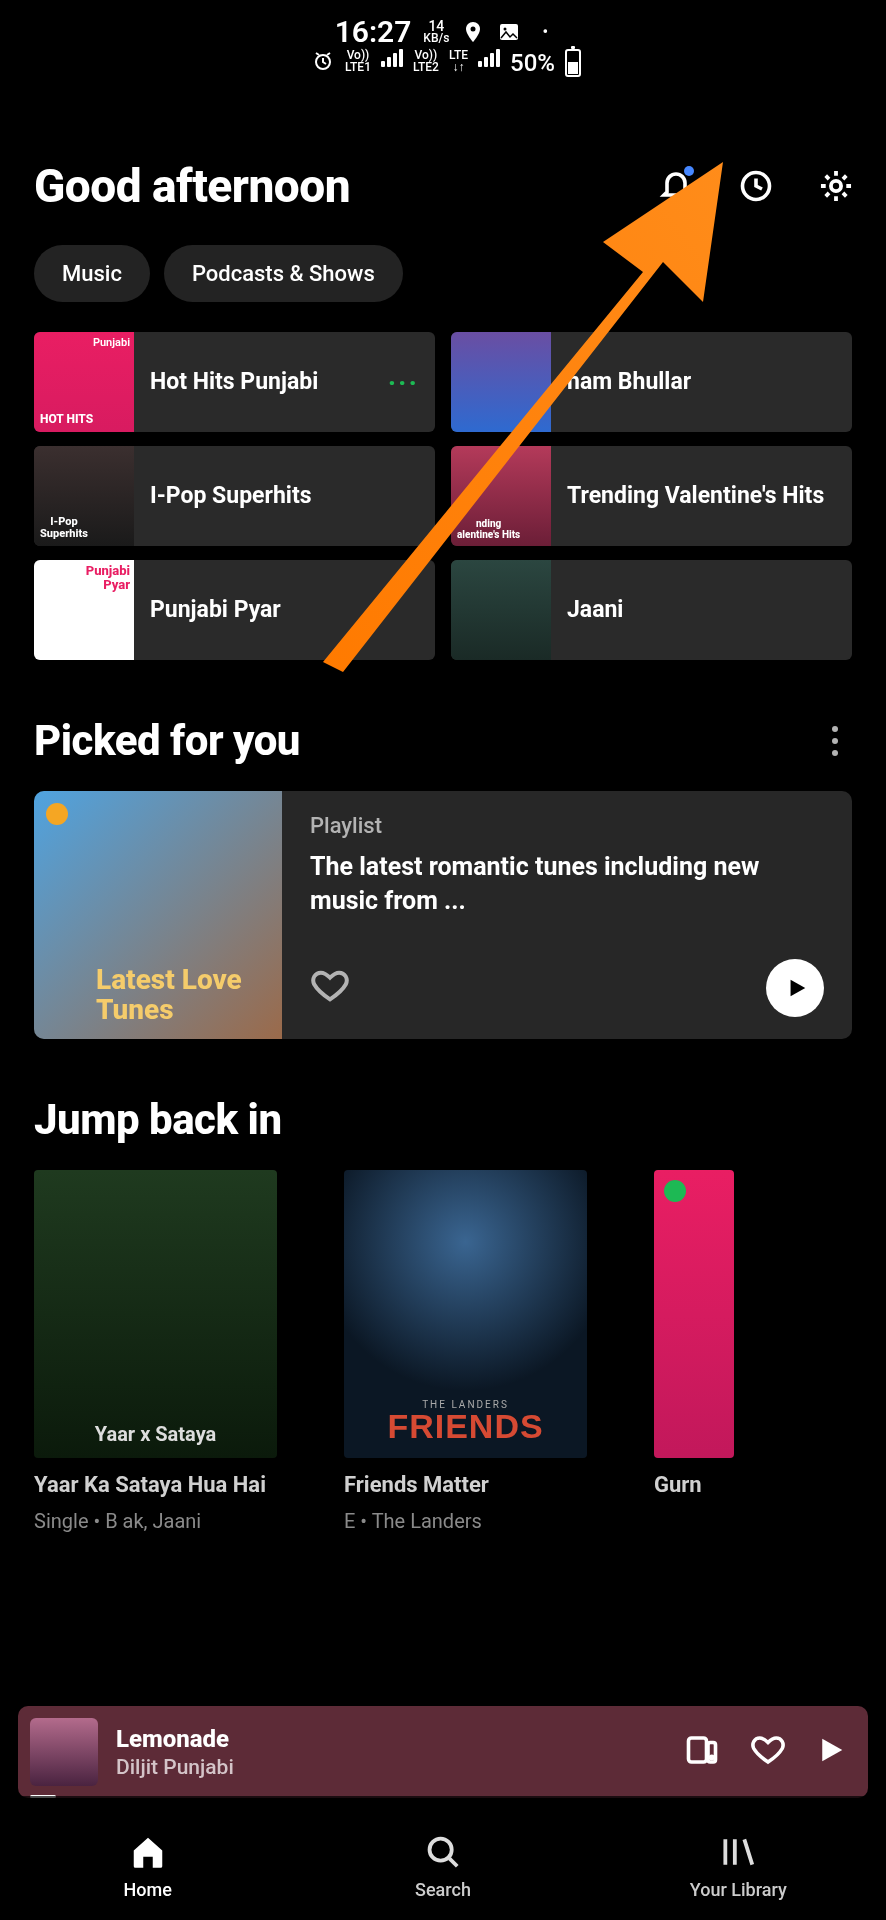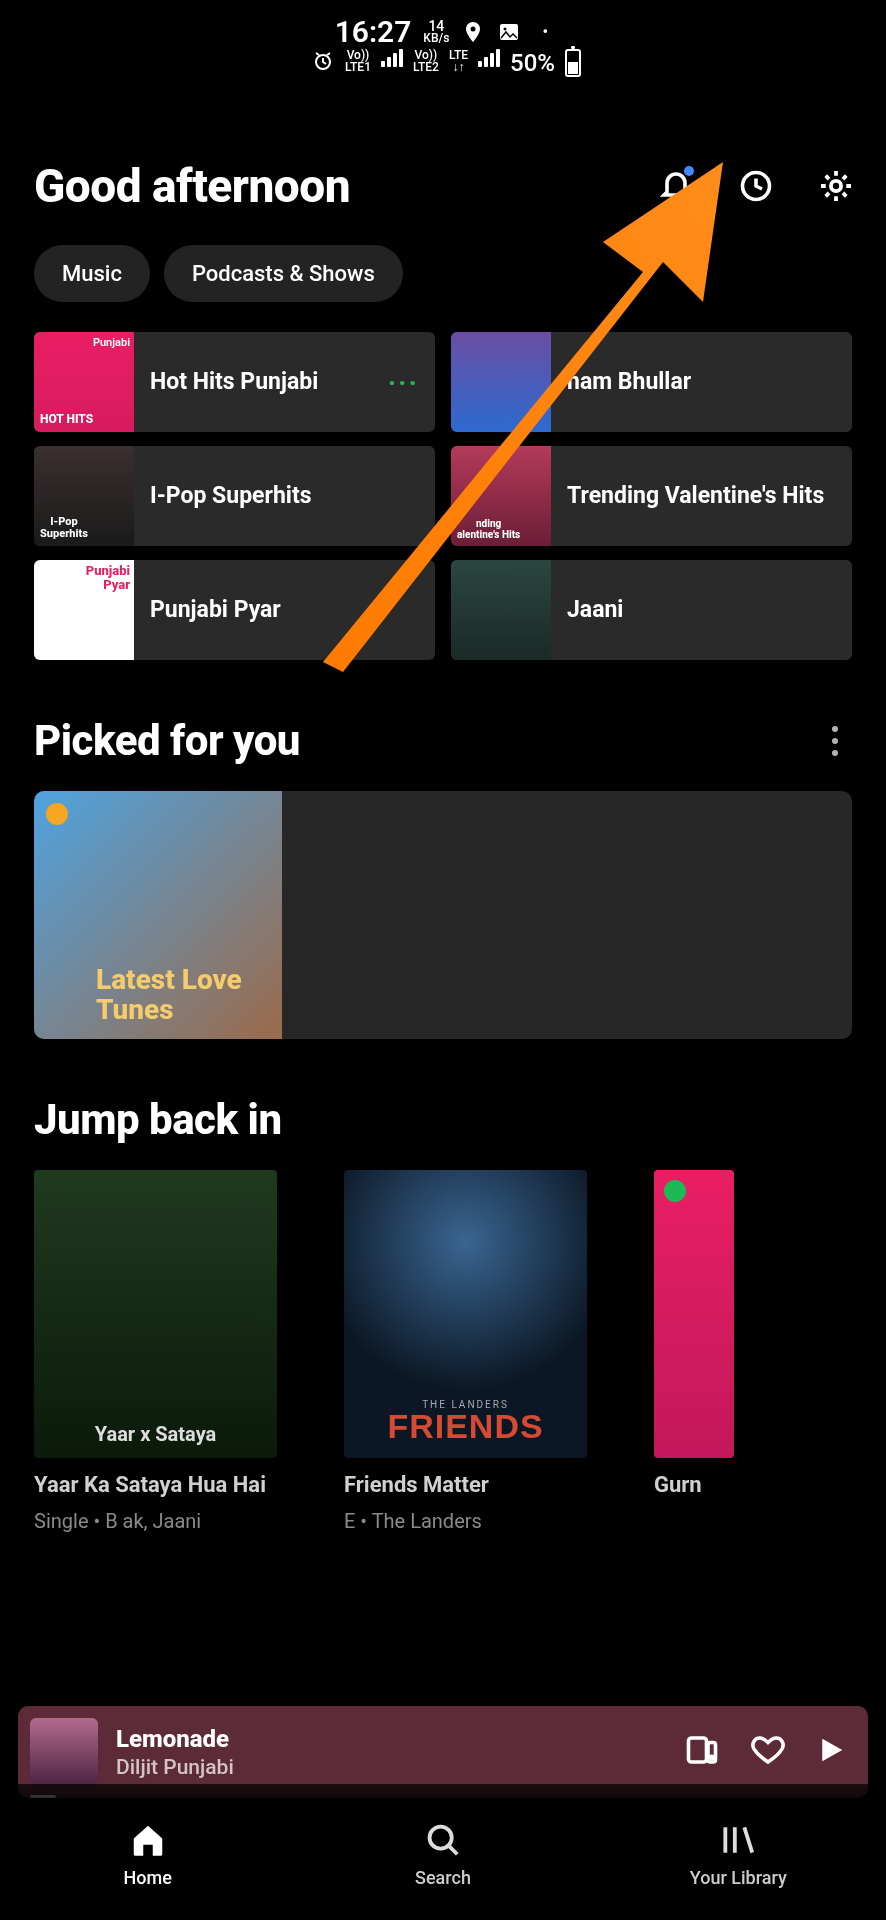--- a/index.html
+++ b/index.html
@@ -95,21 +95,21 @@
   .np-art { width:68px; height:68px; border-radius:6px; background:linear-gradient(#b36b8c,#4a2340); flex:none; }
   .np-text { margin-left:18px; flex:1; }
   .np-title { font-size:24px; font-weight:800; }
   .np-artist { font-size:21px; color:#d4c4c8; font-weight:500; margin-top:2px; }
   .np-icons { display:flex; align-items:center; gap:30px; }
   .np-icons svg { width:36px; height:36px; stroke:#fff; fill:none; stroke-width:2.4; }
   .np-play svg { fill:#fff; stroke:none; width:30px; height:30px; }
   .np-progress { position:absolute; bottom:0; left:12px; height:3px; width:26px; background:#fff; border-radius:2px; }
 
   
-  .bottom-nav { position:absolute; bottom:16px; left:0; right:0; height:120px; background:linear-gradient(to top,#000 70%,rgba(0,0,0,0.7)); display:flex; justify-content:space-around; align-items:flex-end; padding-bottom:16px; }
+  .bottom-nav { position:absolute; bottom:4px; left:0; right:0; height:120px; background:linear-gradient(to top,#000 70%,rgba(0,0,0,0.7)); display:flex; justify-content:space-around; align-items:flex-end; padding-bottom:16px; }
   .nav-item { display:flex; flex-direction:column; align-items:center; gap:8px; width:200px; }
   .nav-item svg { width:38px; height:38px; }
   .nav-label { font-size:18px; font-weight:500; }
   .nav-item.active .nav-label { color:#fff; }
   .nav-item:not(.active) .nav-label { color:#ccc; }
 
   
   .anno-arrow { position:absolute; left:303px; top:152px; width:420px; height:520px; pointer-events:none; z-index:50; }
 </style>
 </head>
@@ -265,20 +265,36 @@
         <span></span>
         <span></span>
         <span></span>
       </div>
   </div>
   <div class="picked-card">
     <div class="picked-art">
       <span class="dot"></span>
       <span class="lltext">Latest Love Tunes</span>
     </div>
+    <div class="picked-body">
+      <div class="picked-type">Playlist</div>
+      <div class="picked-desc">The latest romantic tunes including new music from ...</div>
+      <div class="picked-actions">
+        <div class="heart-outline">
+          <svg viewBox="0 0 24 24">
+              <path d="M12 20s-7-4.5-9.5-9C.9 7.6 3 4 6.5 4 8.5 4 10 5 12 7c2-2 3.5-3 5.5-3C21 4 23.1 7.6 21.5 11 19 15.5 12 20 12 20z"></path>
+            </svg>
+        </div>
+        <div class="play-circle">
+          <svg viewBox="0 0 24 24">
+              <path d="M5 3l16 9-16 9V3z"></path>
+            </svg>
+        </div>
+      </div>
+    </div>
   </div>
 
   <div class="section-head">
     <div class="section-title">Jump back in</div>
   </div>
   <div class="jump-row">
     <div class="jump-card">
       <div class="jump-art a1">
           <span class="title-art">Yaar x Sataya</span>
         </div>

